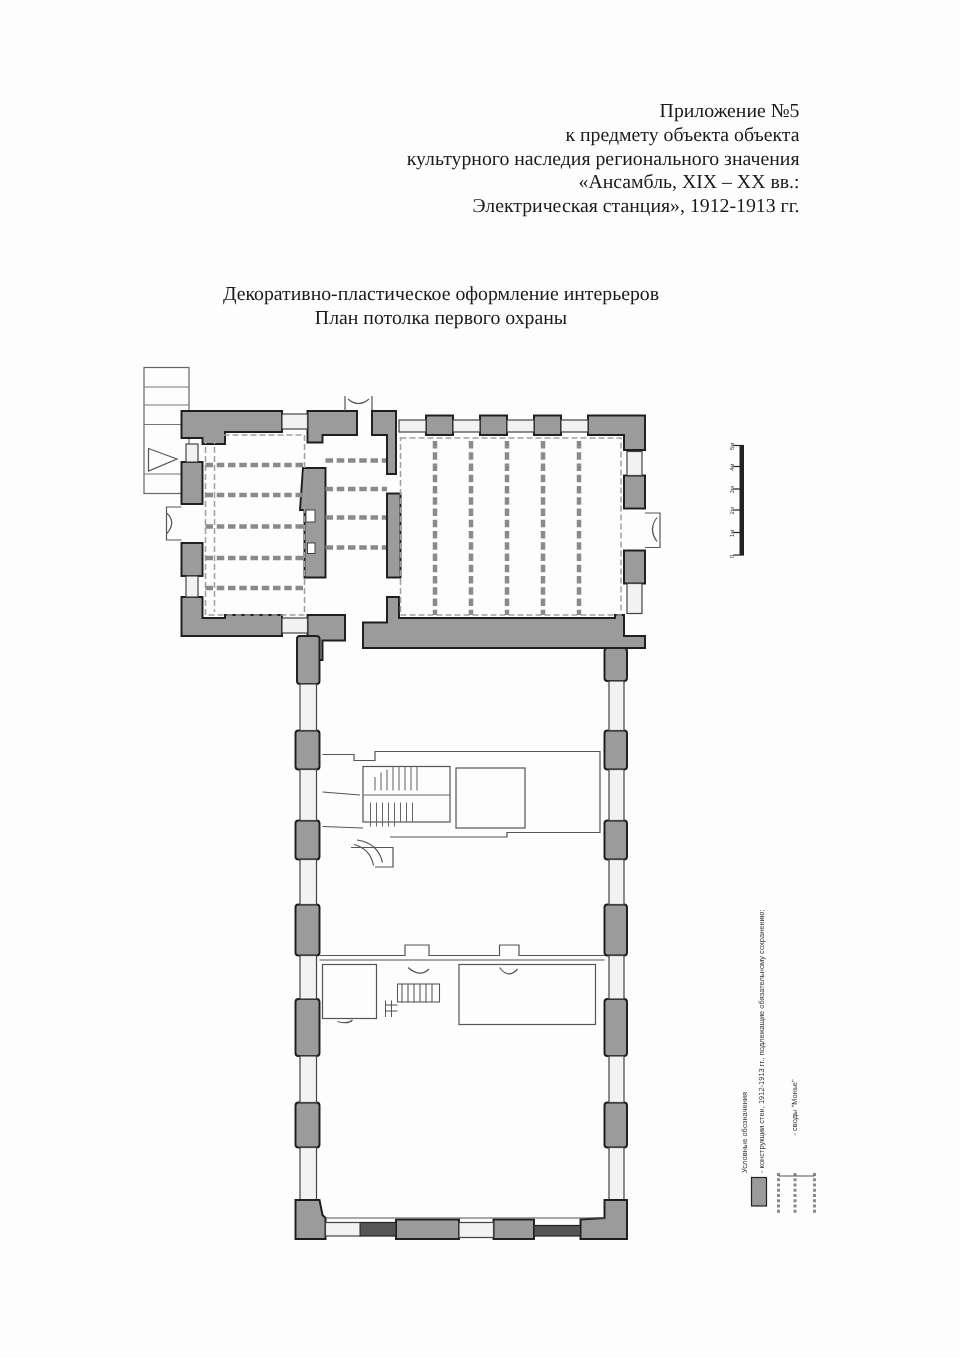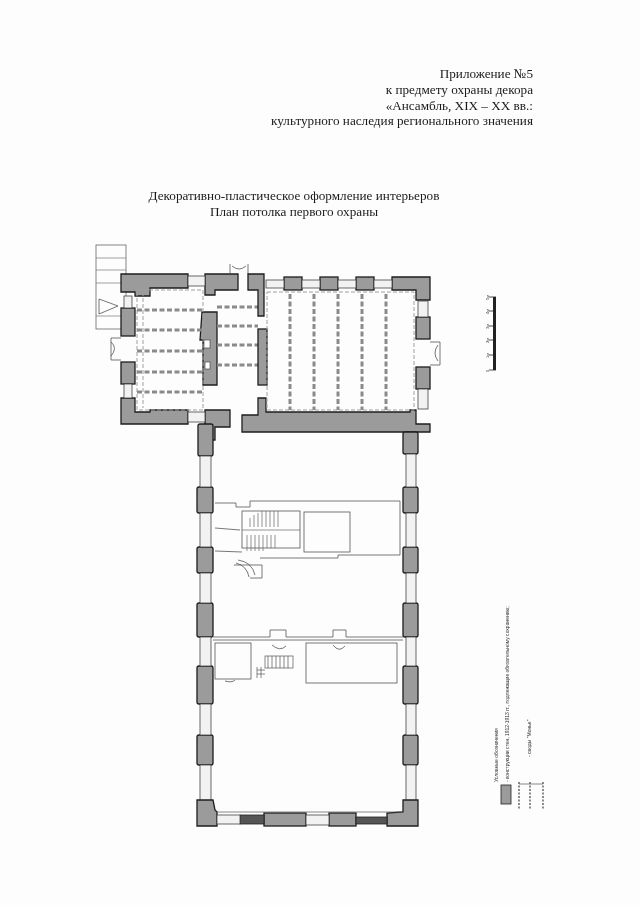--- a/index.html
+++ b/index.html
@@ -15,23 +15,24 @@
   .vault { stroke:#8a8a8a; stroke-width:3; stroke-dasharray:5 2.5; fill:none; }
   .vault-thin { stroke:#a0a0a0; stroke-width:1; stroke-dasharray:4 2; fill:none; }
   .scale-label { font-family:"Liberation Sans", sans-serif; font-size:4px; fill:#333; }
   .legend-text { font-family:"Liberation Sans", sans-serif; font-size:5px; fill:#333; }
 </style>
 </head>
 <body>
 
 <div class="header">
   <div>Приложение №5</div>
-  <div>к предмету охраны декора</div>
+  <div>к предмету объекта объекта</div>
+  <div>культурного наследия регионального значения</div>
   <div>«Ансамбль, XIX – XX вв.:</div>
-  <div>культурного наследия регионального значения</div>
+  <div>Электрическая станция», 1912-1913 гг.</div>
 </div>
 
 <div class="title">
   <div>Декоративно-пластическое оформление интерьеров</div>
   <div>План потолка первого охраны</div>
 </div>
 
 <svg class="plan" width="640" height="905" viewBox="0 0 640 905">
 
   <g>

